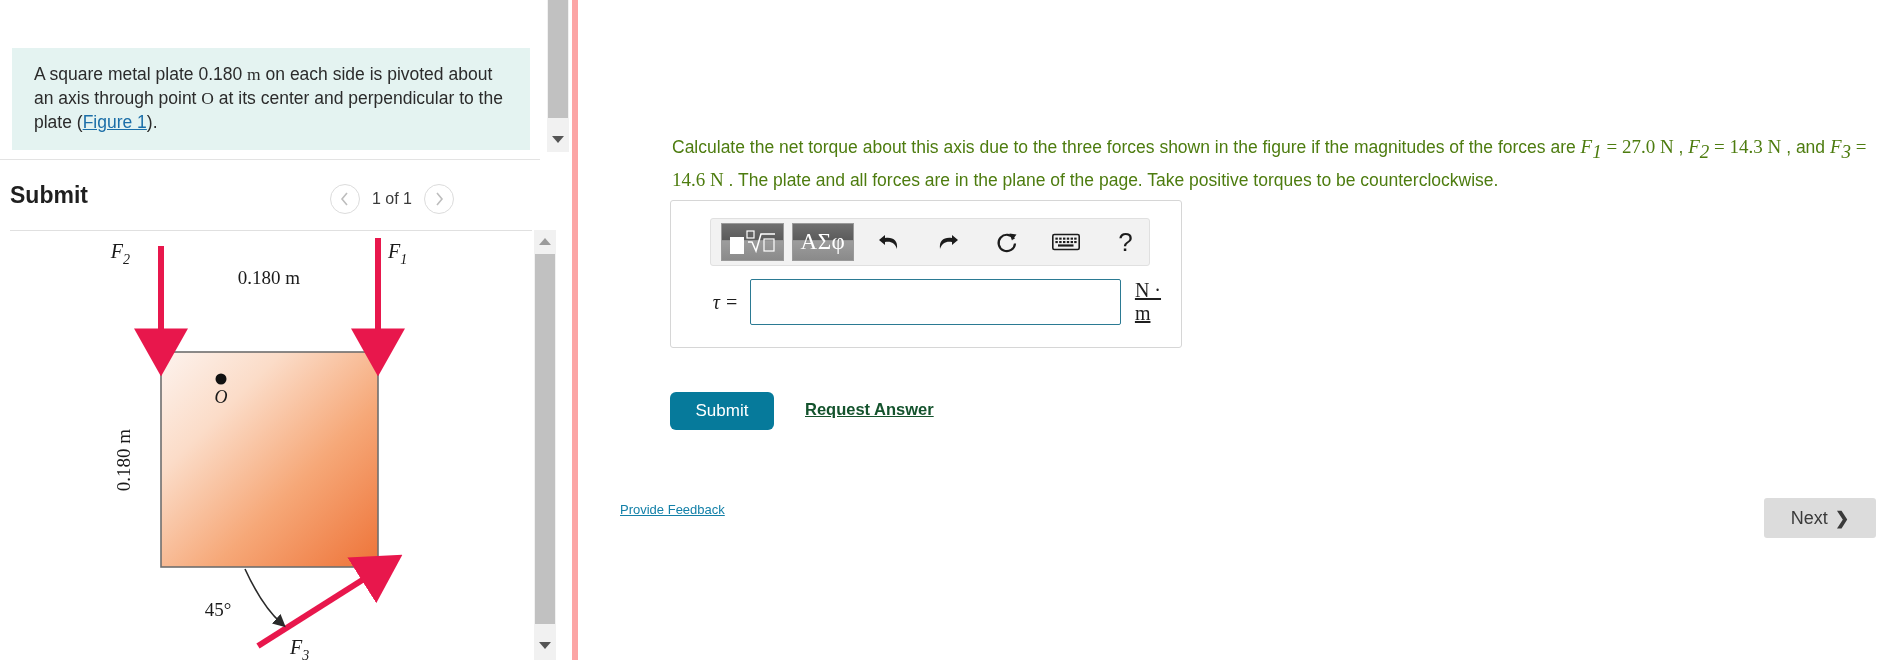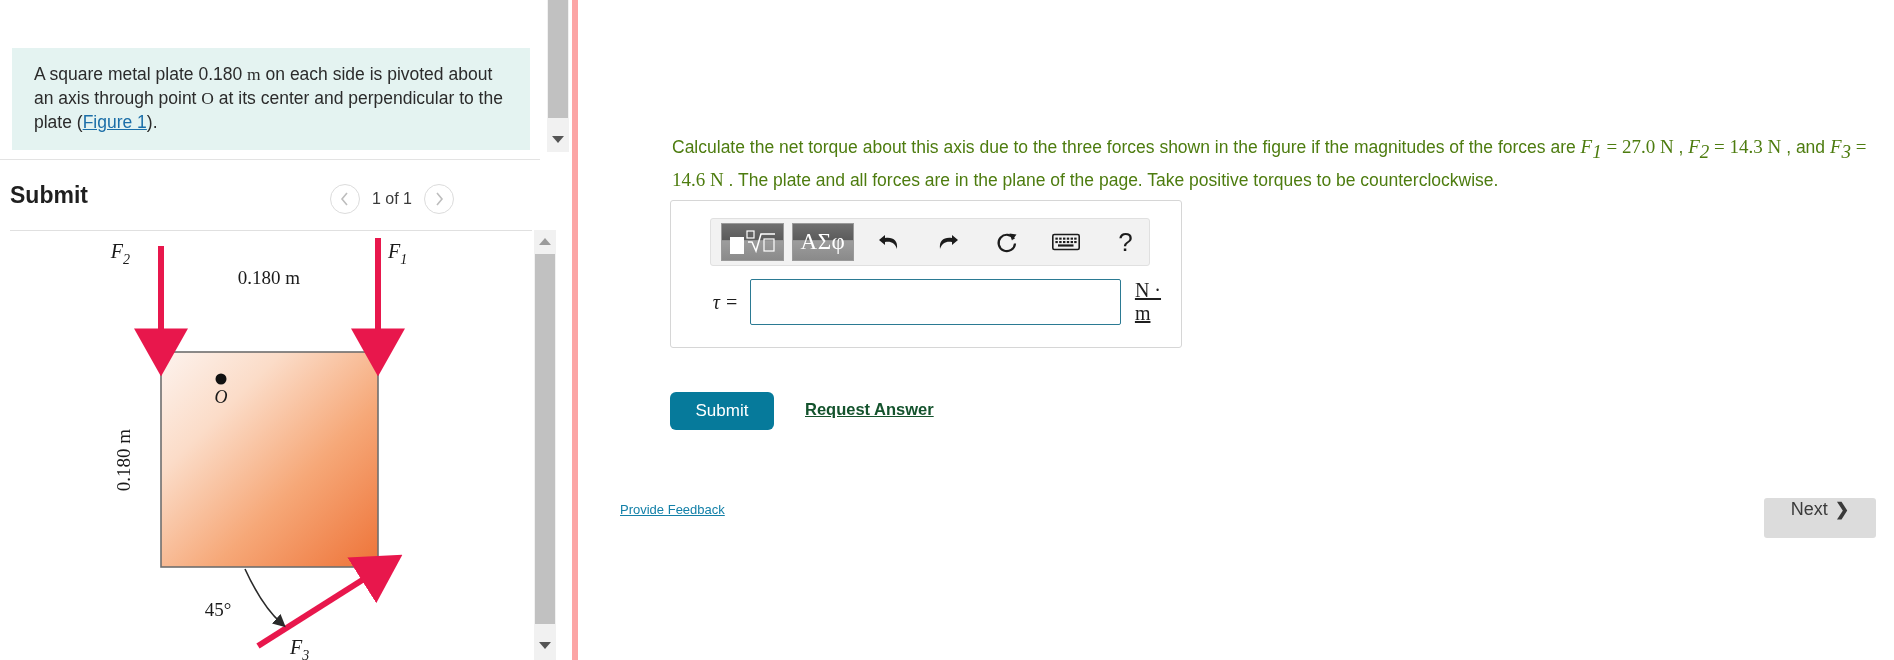--- a/index.html
+++ b/index.html
@@ -182,21 +182,21 @@
   .feedback-link {
     position: absolute; left: 42px; top: 502px;
     color:#1380a8; font-size: 13px;
     text-decoration: underline; cursor:pointer;
   }
   .next-btn {
     position: absolute; right: 18px; top: 498px;
     width: 112px; height: 40px;
     background: #dcdcdc; border:none; border-radius: 3px;
     color:#3a3a3a; font-size: 18px; cursor:pointer;
-    display:flex; justify-content:center; gap:7px;
+    display:flex; align-items:center; justify-content:center; gap:7px;
     font-family: "Liberation Sans", sans-serif;
   }
   .next-chev { font-size: 17px; font-weight: bold; }
 </style>
 </head>
 <body>
 
 <div class="app">
 
   <div class="left-panel">

